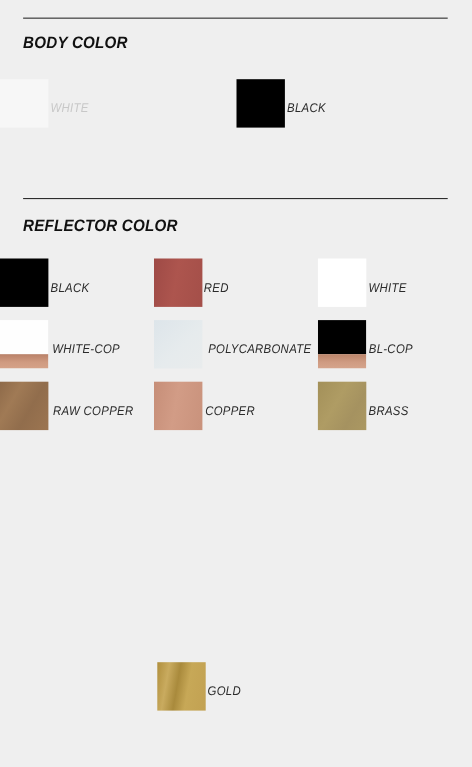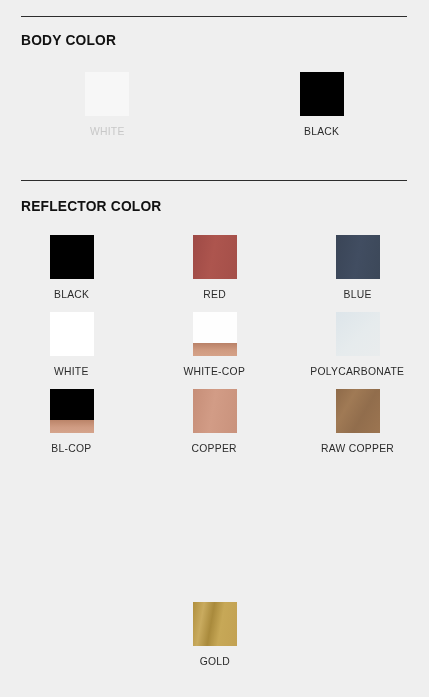--- a/index.html
+++ b/index.html
@@ -11,20 +11,21 @@
     height: 697px;
     background: #efefef;
     font-family: "Liberation Sans", sans-serif;
     overflow: hidden;
   }
   .page {
     position: relative;
     width: 355px;
     height: 697px;
     background: #efefef;
+    font-style: italic;
   }
   .section {
     position: absolute;
     left: 0;
     width: 429px;
   }
   .divider {
     position: absolute;
     left: 21px;
     width: 386px;
@@ -48,21 +49,21 @@
     position: absolute;
     left: 0;
     width: 429px;
     display: grid;
     justify-items: center;
   }
   .grid-2 { grid-template-columns: repeat(2, 1fr); }
   .grid-3 { grid-template-columns: repeat(3, 1fr); }
   .swatch-cell {
     display: flex;
-    flex-direction: column;
+    flex-direction: row;
     align-items: center;
     width: 100%;
   }
   .swatch {
     width: 44px;
     height: 44px;
     position: relative;
     overflow: hidden;
   }
   .swatch .top {
@@ -123,24 +124,20 @@
         <div class="swatch" style="background:#000000;"></div>
         <div class="swatch-label">BLACK</div>
       </div>
 
       <div class="swatch-cell">
         <div class="swatch" style="background:linear-gradient(100deg,#9e4a46 0%,#ad554e 45%,#a44f49 100%);"></div>
         <div class="swatch-label">RED</div>
       </div>
 
 
-      <div class="swatch-cell">
-        <div class="swatch" style="background:linear-gradient(100deg,#3a4557 0%,#414d61 50%,#3c4859 100%);"></div>
-        <div class="swatch-label">BLUE</div>
-      </div>
 
 
       <div class="swatch-cell">
         <div class="swatch" style="background:#ffffff;"></div>
         <div class="swatch-label">WHITE</div>
       </div>
 
       <div class="swatch-cell">
         <div class="swatch">
           <div class="top" style="background:#fefefe;"></div>
@@ -156,29 +153,33 @@
 
       <div class="swatch-cell">
         <div class="swatch">
           <div class="top" style="background:#000000;"></div>
           <div class="bottom" style="background:linear-gradient(180deg,#bb8469 0%,#cf9b82 55%,#d5a48c 100%);"></div>
         </div>
         <div class="swatch-label">BL-COP</div>
       </div>
 
       <div class="swatch-cell">
+        <div class="swatch" style="background:linear-gradient(120deg,#8e6a49 0%,#a07a55 30%,#916d4c 60%,#9c7551 100%);"></div>
+        <div class="swatch-label">RAW COPPER</div>
+      </div>
+
+      <div class="swatch-cell">
         <div class="swatch" style="background:linear-gradient(100deg,#c68e78 0%,#d29c86 45%,#c9927c 100%);"></div>
         <div class="swatch-label">COPPER</div>
       </div>
 
       <div class="swatch-cell">
-        <div class="swatch" style="background:linear-gradient(120deg,#8e6a49 0%,#a07a55 30%,#916d4c 60%,#9c7551 100%);"></div>
-        <div class="swatch-label">RAW COPPER</div>
+        <div class="swatch" style="background:linear-gradient(120deg,#a39059 0%,#af9c64 40%,#a59260 70%,#ab9862 100%);"></div>
+        <div class="swatch-label">BRASS</div>
       </div>
-
 
     </div>
 
     <div class="grid grid-3" style="top:422px;">
       <div></div>
       <div class="swatch-cell">
         <div class="swatch" style="background:linear-gradient(100deg,#b08f3d 0%,#c9ab5f 22%,#a98a3c 42%,#c7a857 62%,#c2a152 100%);"></div>
         <div class="swatch-label">GOLD</div>
       </div>
       <div></div>

